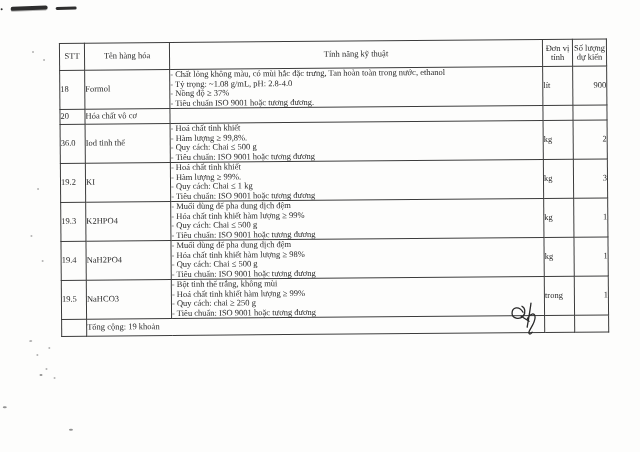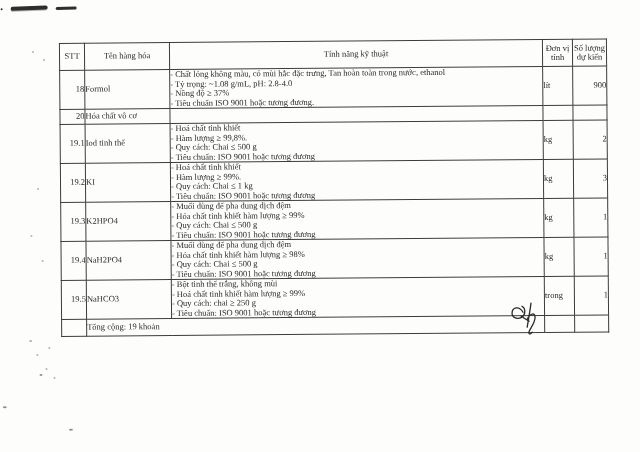--- a/index.html
+++ b/index.html
@@ -27,21 +27,21 @@
     border-collapse:collapse;table-layout:fixed;
   }
   table.doc td,table.doc th{
     border:1px solid #3c3c3c;
     font-size:8.5px;line-height:9.5px;
     padding:0;overflow:hidden;
     vertical-align:middle;
     font-weight:normal;
   }
   th{font-weight:bold;text-align:center;}
-  td.stt{text-align:right;}
+  td.stt{text-align:left;}
   td.name{padding-left:3px;}
   td.specs{vertical-align:top;padding:1px 2px 0 3px;font-size:8px;line-height:8.9px;}
   td.unit{text-align:left;}
   td.qty{text-align:right;padding-right:3px;border-radius:10px;}
   td.total{font-weight:bold;padding-left:4px;}
   tr.hdr{height:27px;}
   tr.tall{height:37px;}
   tr.short{height:15px;}
   tr.trow{height:17px;}
   .sig{position:absolute;left:508px;top:299px;}
@@ -101,21 +101,21 @@
 
     <tr class="short">
       <td class="stt">20</td>
       <td class="name">Hóa chất vô cơ</td>
       <td class="specs"></td>
       <td class="unit"></td>
       <td class="qty"></td>
     </tr>
 
     <tr class="tall">
-      <td class="stt">19.1</td>
+      <td class="stt">36.0</td>
       <td class="name">Iod tinh thể</td>
       <td class="specs">
         <div>- Hoá chất tinh khiết</div>
         <div>- Hàm lượng ≥ 99,8%.</div>
         <div>- Quy cách: Chai ≤ 500 g</div>
         <div>- Tiêu chuẩn: ISO 9001 hoặc tương đương</div>
       </td>
       <td class="unit">kg</td>
       <td class="qty">2</td>
     </tr>

